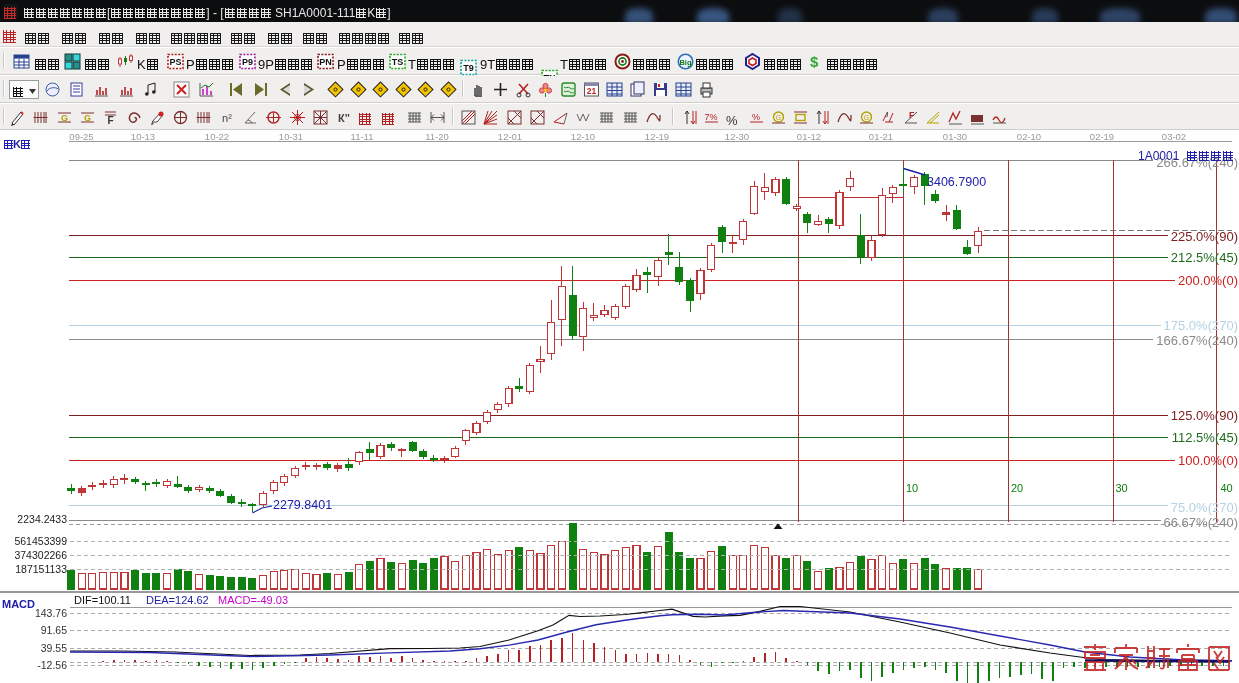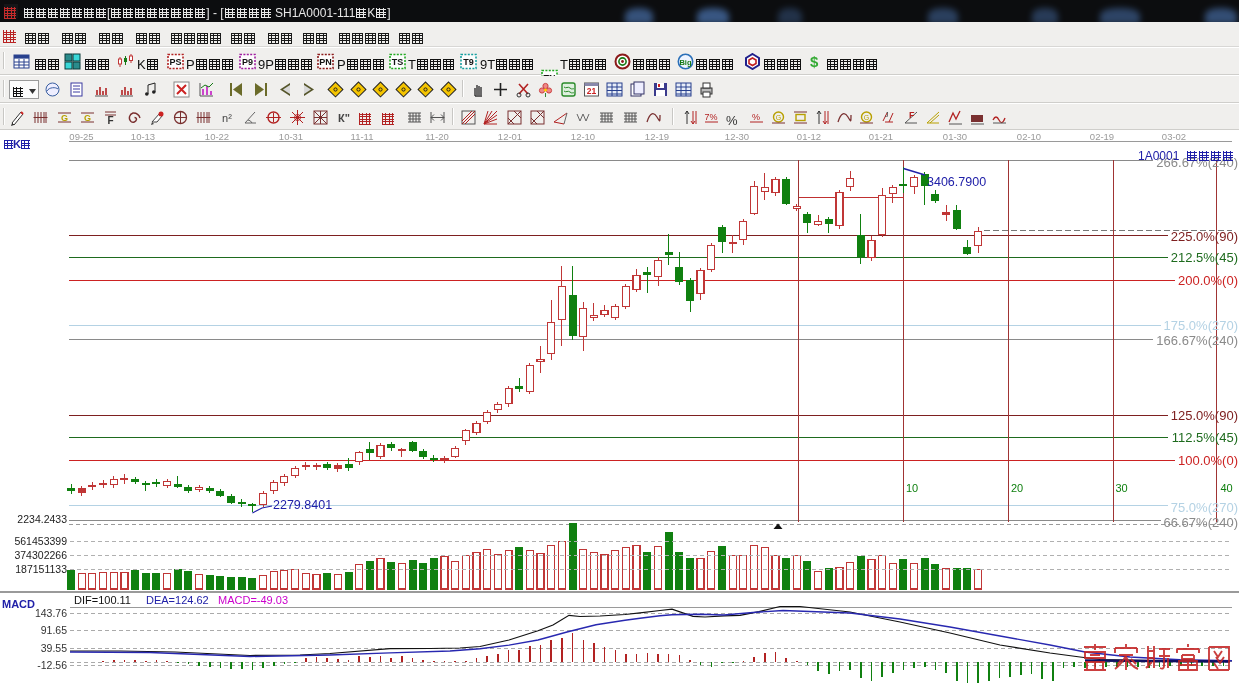--- a/index.html
+++ b/index.html
@@ -74,21 +74,21 @@
       <span class="abs" style="left:317px;top:5px"><svg width="17" height="17" viewBox="0 0 17 17">
           <rect x="1" y="1.5" width="15" height="14" fill="#fdfdfd" stroke="#8b1a1a" stroke-dasharray="2 1.4" stroke-width="1.6"></rect>
           <text x="8.5" y="12" font-size="9" font-weight="bold" text-anchor="middle" fill="#111" font-family="Liberation Sans">PN</text>
         </svg></span>
       <span class="abs" style="left:337px;top:7px;white-space:nowrap"><span style="font-size:13px;color:#111;font-weight:400">P</span><i class="cj" style="width:11px;height:11px;margin:0 1px;background:repeating-linear-gradient(0deg,#111 0 1.0px,transparent 1.0px 2.6px),repeating-linear-gradient(90deg,#111 0 1.0px,transparent 1.0px 3.4px)"></i><i class="cj" style="width:11px;height:11px;margin:0 1px;background:repeating-linear-gradient(0deg,#111 0 1.0px,transparent 1.0px 2.6px),repeating-linear-gradient(90deg,#111 0 1.0px,transparent 1.0px 3.4px)"></i><i class="cj" style="width:11px;height:11px;margin:0 1px;background:repeating-linear-gradient(0deg,#111 0 1.0px,transparent 1.0px 2.6px),repeating-linear-gradient(90deg,#111 0 1.0px,transparent 1.0px 3.4px)"></i></span>
       <span class="abs" style="left:389px;top:5px"><svg width="17" height="17" viewBox="0 0 17 17">
           <rect x="1" y="1.5" width="15" height="14" fill="#fdfdfd" stroke="#22aa22" stroke-dasharray="2 1.4" stroke-width="1.6"></rect>
           <text x="8.5" y="12" font-size="9" font-weight="bold" text-anchor="middle" fill="#111" font-family="Liberation Sans">TS</text>
         </svg></span>
       <span class="abs" style="left:408px;top:7px;white-space:nowrap"><span style="font-size:13px;color:#111;font-weight:400">T</span><i class="cj" style="width:11px;height:11px;margin:0 1px;background:repeating-linear-gradient(0deg,#111 0 1.0px,transparent 1.0px 2.6px),repeating-linear-gradient(90deg,#111 0 1.0px,transparent 1.0px 3.4px)"></i><i class="cj" style="width:11px;height:11px;margin:0 1px;background:repeating-linear-gradient(0deg,#111 0 1.0px,transparent 1.0px 2.6px),repeating-linear-gradient(90deg,#111 0 1.0px,transparent 1.0px 3.4px)"></i><i class="cj" style="width:11px;height:11px;margin:0 1px;background:repeating-linear-gradient(0deg,#111 0 1.0px,transparent 1.0px 2.6px),repeating-linear-gradient(90deg,#111 0 1.0px,transparent 1.0px 3.4px)"></i></span>
-      <span class="abs" style="left:460px;top:5px"><svg width="17" height="17" viewBox="0 0 17 17">
+      <span class="abs" style="left:460px;top:11px"><svg width="17" height="17" viewBox="0 0 17 17">
           <rect x="1" y="1.5" width="15" height="14" fill="#fdfdfd" stroke="#18a0a0" stroke-dasharray="2 1.4" stroke-width="1.6"></rect>
           <text x="8.5" y="12" font-size="9" font-weight="bold" text-anchor="middle" fill="#111" font-family="Liberation Sans">T9</text>
         </svg></span>
       <span class="abs" style="left:480px;top:7px;white-space:nowrap"><span style="font-size:13px;color:#111;font-weight:400">9T</span><i class="cj" style="width:11px;height:11px;margin:0 1px;background:repeating-linear-gradient(0deg,#111 0 1.0px,transparent 1.0px 2.6px),repeating-linear-gradient(90deg,#111 0 1.0px,transparent 1.0px 3.4px)"></i><i class="cj" style="width:11px;height:11px;margin:0 1px;background:repeating-linear-gradient(0deg,#111 0 1.0px,transparent 1.0px 2.6px),repeating-linear-gradient(90deg,#111 0 1.0px,transparent 1.0px 3.4px)"></i><i class="cj" style="width:11px;height:11px;margin:0 1px;background:repeating-linear-gradient(0deg,#111 0 1.0px,transparent 1.0px 2.6px),repeating-linear-gradient(90deg,#111 0 1.0px,transparent 1.0px 3.4px)"></i></span>
       <span class="abs" style="left:541px;top:21px"><svg width="17" height="17" viewBox="0 0 17 17">
           <rect x="1" y="1.5" width="15" height="14" fill="#fdfdfd" stroke="#22aa22" stroke-dasharray="2 1.4" stroke-width="1.6"></rect>
           <text x="8.5" y="12" font-size="9" font-weight="bold" text-anchor="middle" fill="#111" font-family="Liberation Sans">TN</text>
         </svg></span>
       <span class="abs" style="left:560px;top:7px;white-space:nowrap"><span style="font-size:13px;color:#111;font-weight:400">T</span><i class="cj" style="width:11px;height:11px;margin:0 1px;background:repeating-linear-gradient(0deg,#111 0 1.0px,transparent 1.0px 2.6px),repeating-linear-gradient(90deg,#111 0 1.0px,transparent 1.0px 3.4px)"></i><i class="cj" style="width:11px;height:11px;margin:0 1px;background:repeating-linear-gradient(0deg,#111 0 1.0px,transparent 1.0px 2.6px),repeating-linear-gradient(90deg,#111 0 1.0px,transparent 1.0px 3.4px)"></i><i class="cj" style="width:11px;height:11px;margin:0 1px;background:repeating-linear-gradient(0deg,#111 0 1.0px,transparent 1.0px 2.6px),repeating-linear-gradient(90deg,#111 0 1.0px,transparent 1.0px 3.4px)"></i></span>
       <span class="abs" style="left:614px;top:5px"><svg width="17" height="17" viewBox="0 0 17 17">

